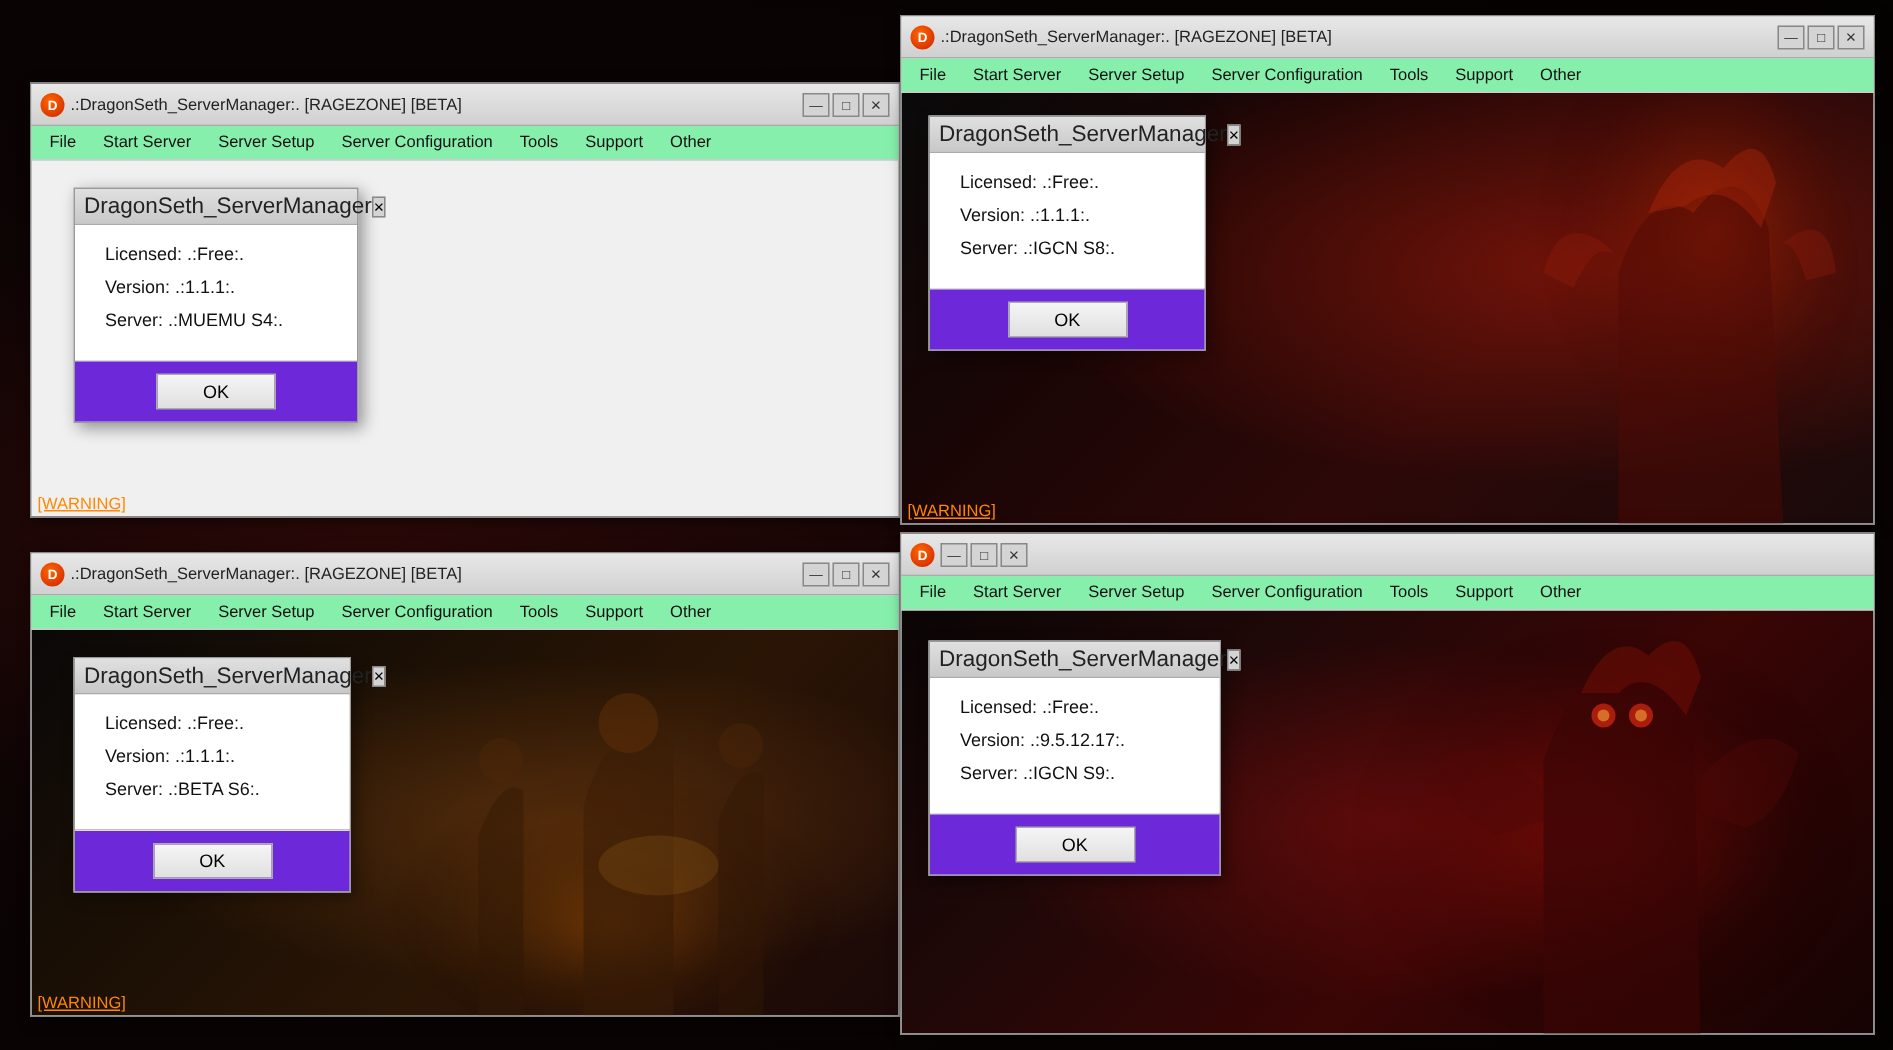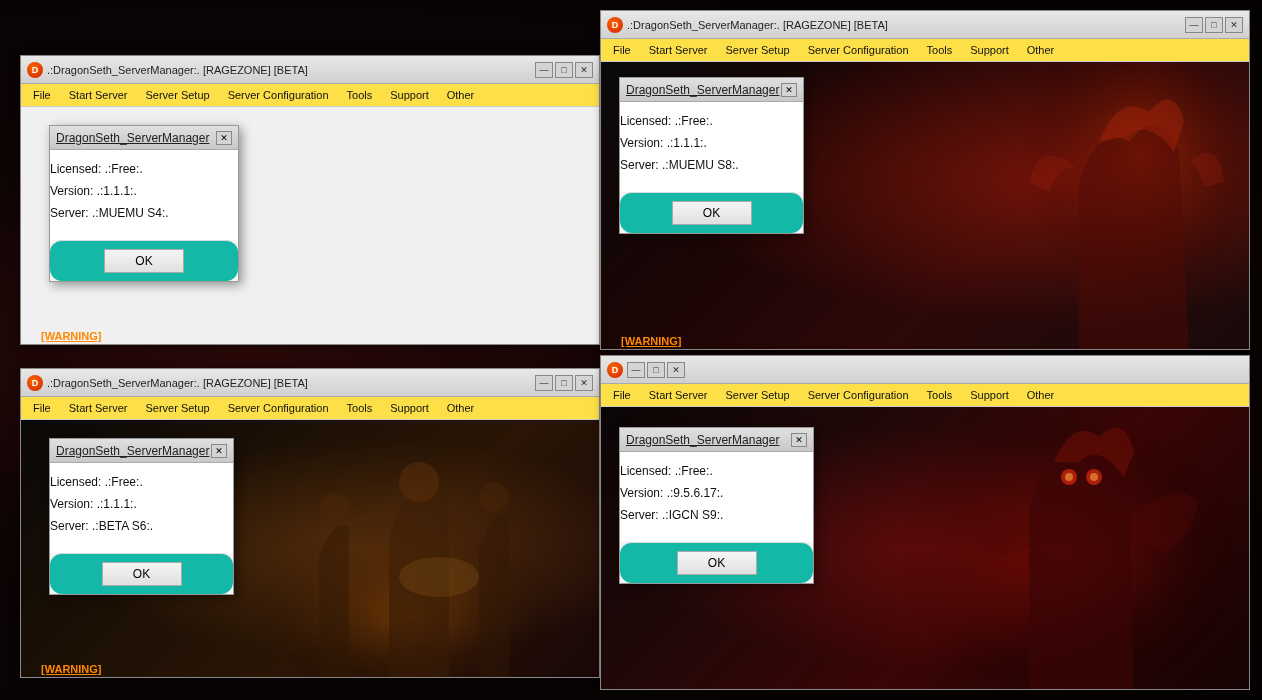--- a/index.html
+++ b/index.html
@@ -76,21 +76,21 @@
       display: flex;
       align-items: center;
       justify-content: center;
       font-size: 9px;
       cursor: pointer;
       color: #333;
     }
 
     
     .menu-bar {
-      background: #fde047;
+      background: #86efac;
       border-bottom: 1px solid #ccc;
       padding: 2px 4px;
       display: flex;
       gap: 2px;
       flex-shrink: 0;
     }
 
     .menu-item {
       padding: 3px 8px;
       font-size: 11px;
@@ -156,24 +156,24 @@
     .bg-bottomright::before {
       content: '';
       position: absolute;
       inset: 0;
       background: radial-gradient(ellipse at 50% 50%, rgba(200,20,20,0.3) 0%, transparent 60%);
     }
 
     .warning-text {
       position: absolute;
       bottom: 2px;
-      left: 20px;
+      left: 4px;
       color: #ff8800;
       font-size: 11px;
-      font-weight: bold;
+      font-weight: normal;
       text-decoration: underline;
       text-align: right;
     }
 
     
     .dialog {
       position: absolute;
       background: #f5f5f5;
       border: 1px solid #999;
       box-shadow: 3px 3px 10px rgba(0,0,0,0.4);
@@ -184,56 +184,54 @@
       background: linear-gradient(to bottom, #e0e0e0, #c8c8c8);
       border-bottom: 1px solid #aaa;
       padding: 4px 6px;
       display: flex;
       align-items: center;
       justify-content: space-between;
       height: 24px;
     }
 
     .dialog-title {
-      font-size: 12px;
+      font-size: 15px;
       color: #222;
       font-weight: normal;
-      text-decoration: underline;
     }
 
     .dialog-close-btn {
       width: 16px;
       height: 14px;
       background: #d4d4d4;
       border: 1px solid #888;
       display: flex;
       align-items: center;
       justify-content: center;
       font-size: 9px;
       cursor: pointer;
     }
 
     .dialog-body {
-      padding: 12px 0;
+      padding: 12px 20px;
       background: white;
     }
 
     .dialog-body p {
       margin-bottom: 8px;
       font-size: 12px;
       color: #111;
     }
 
     .dialog-footer {
       padding: 8px 16px;
-      background: #14b8a6;
+      background: #6d28d9;
       border-top: 1px solid #ddd;
       display: flex;
       justify-content: center;
-      border-radius: 12px;
     }
 
     .ok-btn {
       padding: 4px 28px;
       background: linear-gradient(to bottom, #f5f5f5, #e0e0e0);
       border: 1px solid #aaa;
       font-size: 12px;
       cursor: pointer;
       min-width: 80px;
       text-align: center;
@@ -331,21 +329,21 @@
     <span class="warning-text">[WARNING]</span>
 
     <div class="dialog" style="left:18px; top:15px; width:185px;">
       <div class="dialog-title-bar">
         <span class="dialog-title">DragonSeth_ServerManager</span>
         <div class="dialog-close-btn">✕</div>
       </div>
       <div class="dialog-body">
         <p>Licensed: .:Free:.</p>
         <p>Version: .:1.1.1:.</p>
-        <p>Server: .:MUEMU S8:.</p>
+        <p>Server: .:IGCN S8:.</p>
       </div>
       <div class="dialog-footer">
         <button class="ok-btn">OK</button>
       </div>
     </div>
   </div>
 </div>
 
 <div class="window" style="left:20px; top:368px; width:580px; height:310px;">
   <div class="title-bar">
@@ -448,21 +446,21 @@
       </svg>
     </div>
 
     <div class="dialog" style="left:18px; top:20px; width:195px;">
       <div class="dialog-title-bar">
         <span class="dialog-title">DragonSeth_ServerManager</span>
         <div class="dialog-close-btn">✕</div>
       </div>
       <div class="dialog-body">
         <p>Licensed: .:Free:.</p>
-        <p>Version: .:9.5.6.17:.</p>
+        <p>Version: .:9.5.12.17:.</p>
         <p>Server: .:IGCN S9:.</p>
       </div>
       <div class="dialog-footer">
         <button class="ok-btn">OK</button>
       </div>
     </div>
   </div>
 </div>
 
 </body></html>

